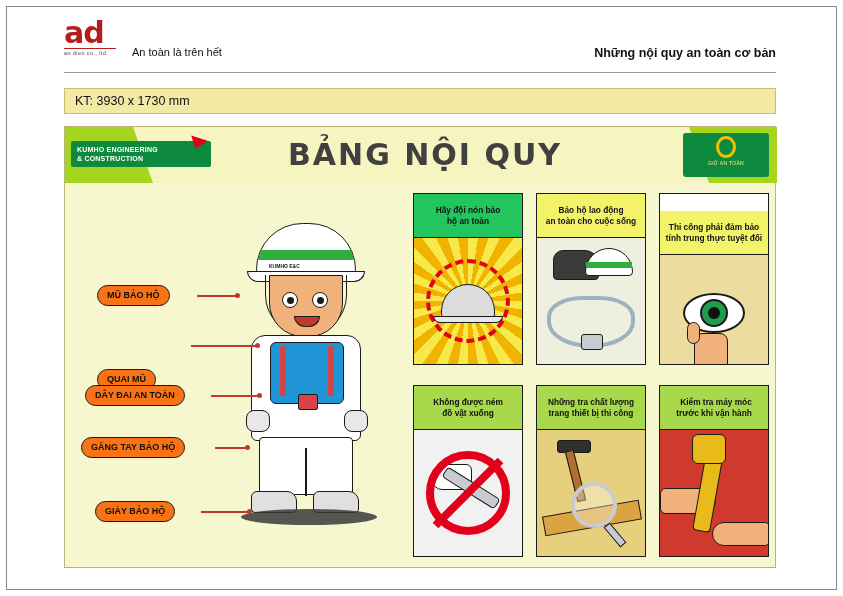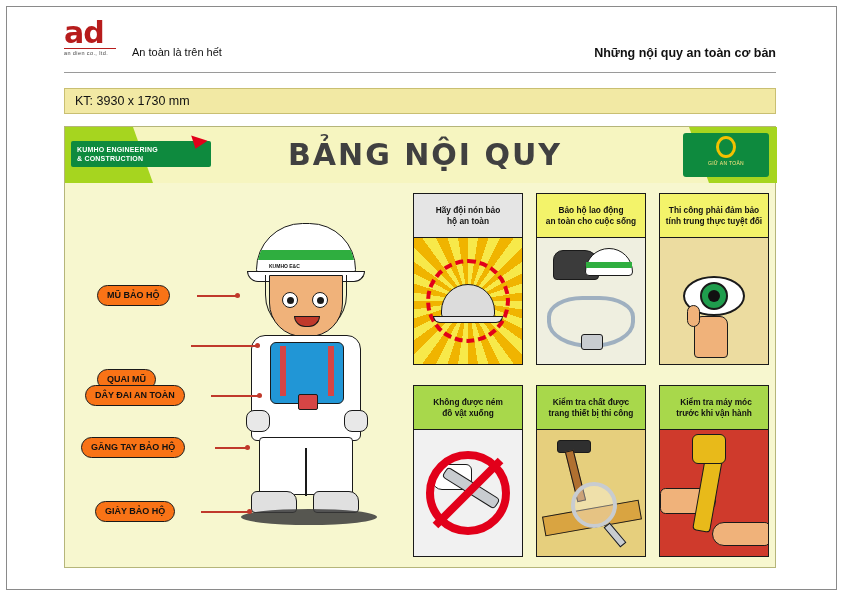--- a/index.html
+++ b/index.html
@@ -394,25 +394,25 @@
     color: #111;
     line-height: 11px;
     padding: 0 4px;
     border-bottom: 1.5px solid #1a1a1a;
   }
   .card-body {
     position: relative;
     height: 126px;
   }
   
-  .c1 .card-head { background: #e5e5e5; }
+  .c1 .card-head { background: #22c55e; }
   .c1 .card-body { background: #f7e94a; }
   .c2 .card-head { background: #f3f36a; }
   .c2 .card-body { background: #efefe0; }
-  .c3 .card-head { background: #f3f36a; }
+  .c3 .card-head { background: #f3f36a; margin-top: 17px; }
   .c3 .card-body { background: #ecdca0; }
   .c4 .card-head { background: #a8d84b; }
   .c4 .card-body { background: #f1f1f1; }
   .c5 .card-head { background: #a8d84b; }
   .c5 .card-body { background: #e6cf7d; }
   .c6 .card-head { background: #a8d84b; text-align: right; }
   .c6 .card-body { background: #cf3a2c; }
 
   
   .ray-bg {
@@ -787,21 +787,21 @@
           <div class="hand-art"></div>
           <div class="wrench-art"></div>
           <div class="no-sign"></div>
           <div class="no-bar"></div>
         </div>
       </div>
 
       <div class="card c5" style="left:123px; top:192px;">
         <div class="card-head">
           <div>
-            <div>Kiểm tra chất được</div>
+            <div>Những tra chất lượng</div>
             <div>trang thiết bị thi công</div>
           </div>
         </div>
         <div class="card-body">
           <div class="hammer-head"></div>
           <div class="hammer-handle"></div>
           <div class="plank"></div>
           <div class="loupe"></div>
           <div class="loupe-handle"></div>
         </div>

